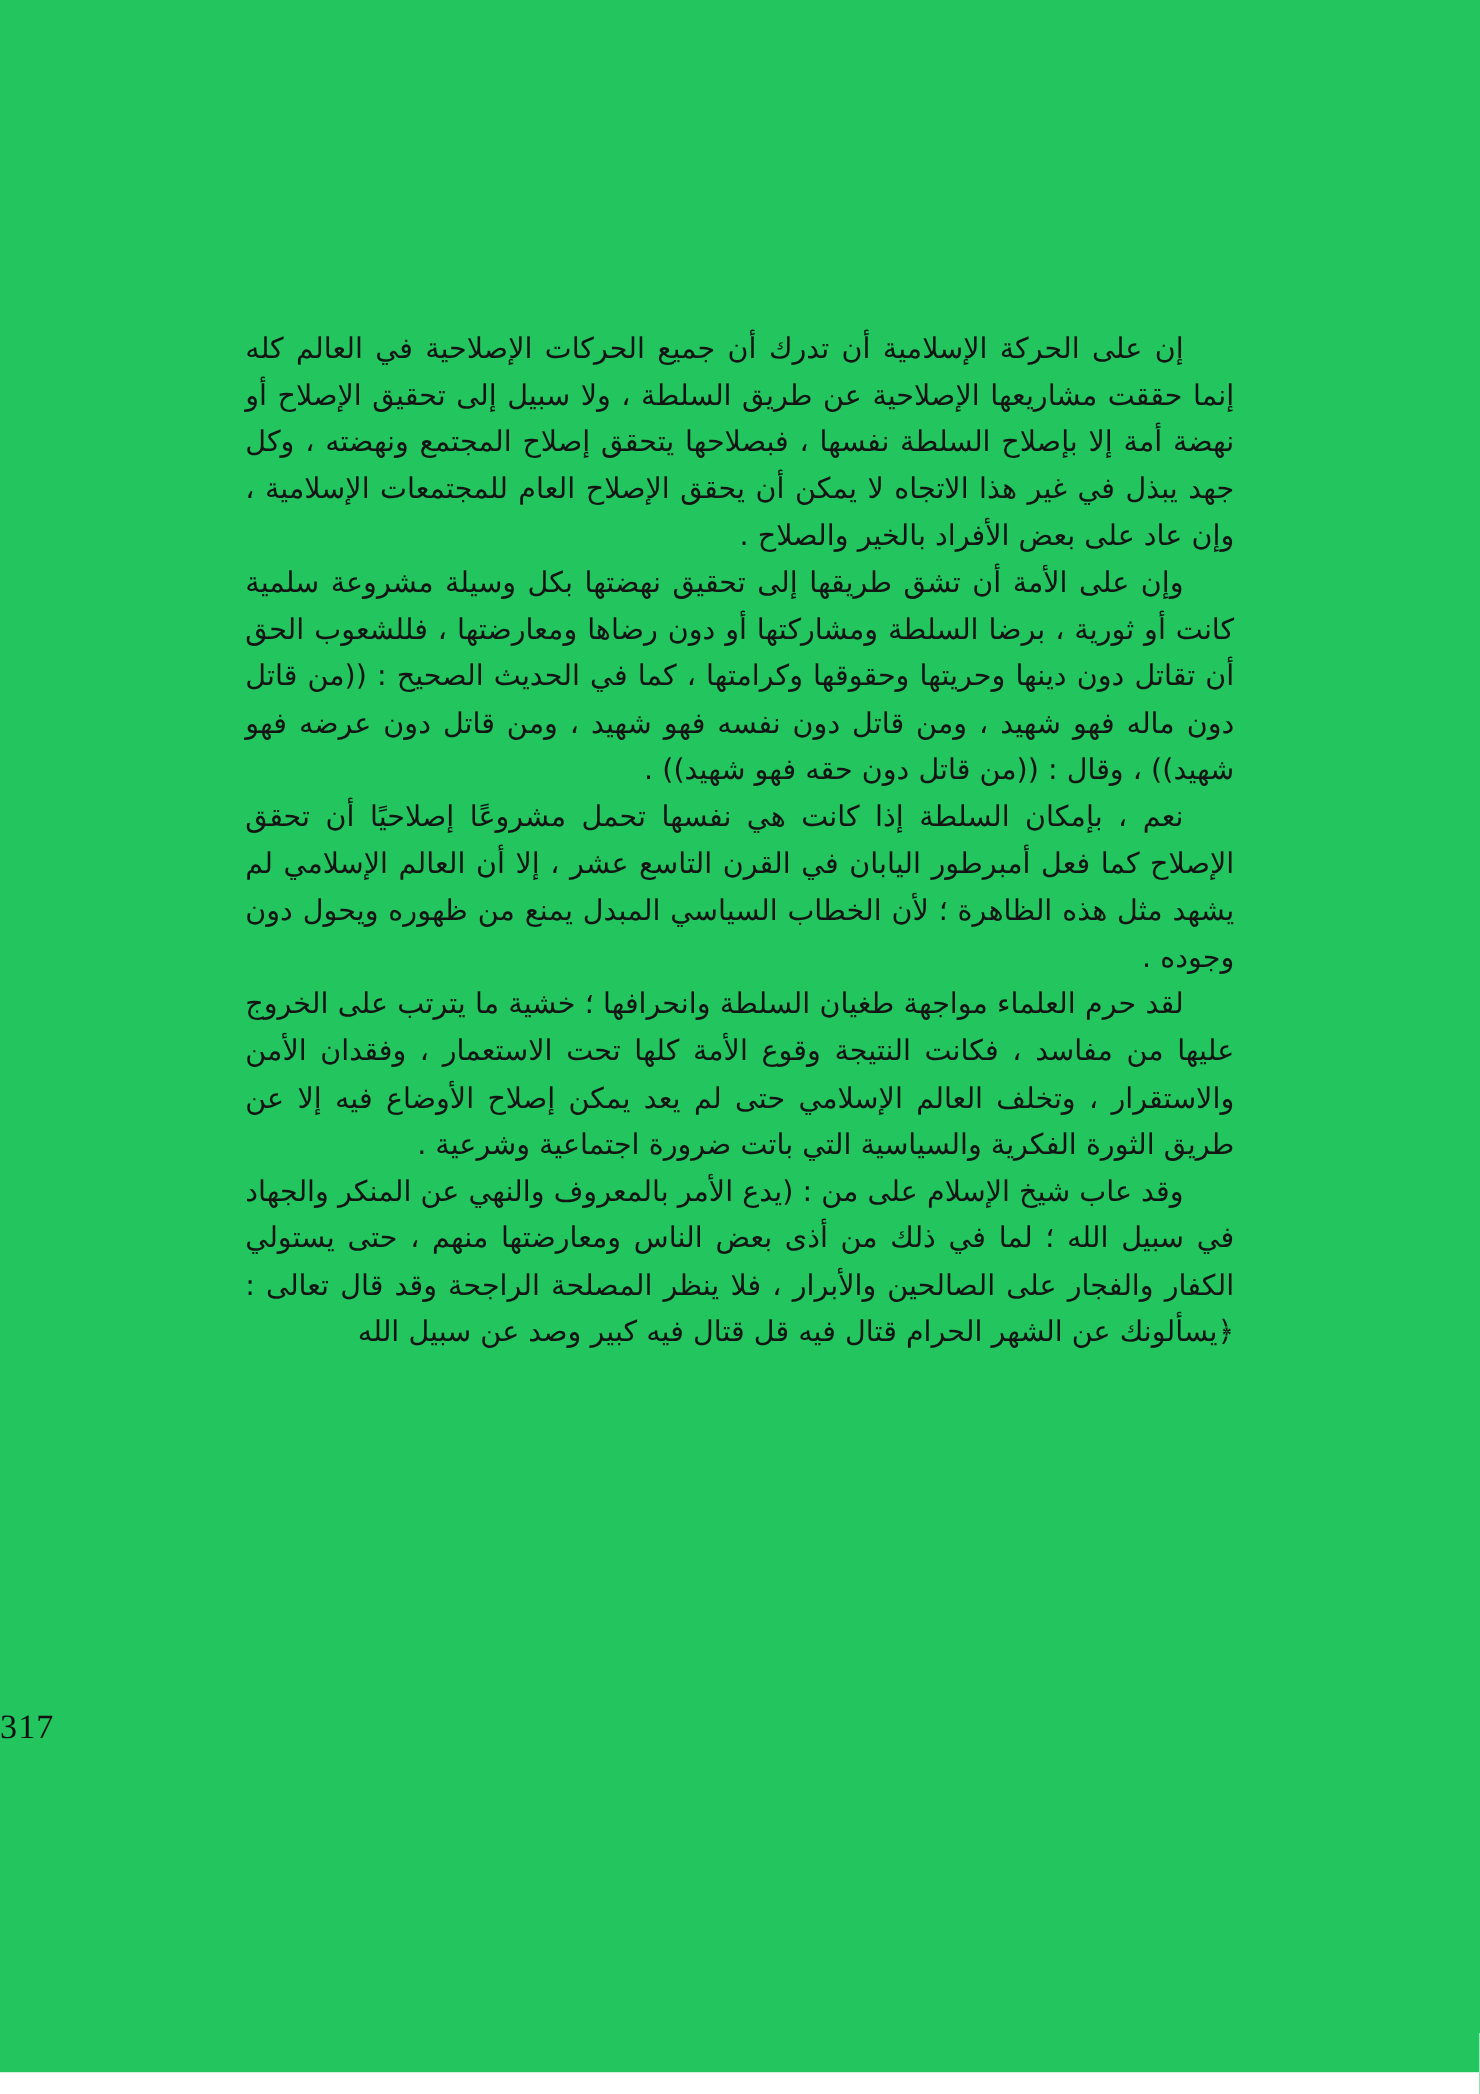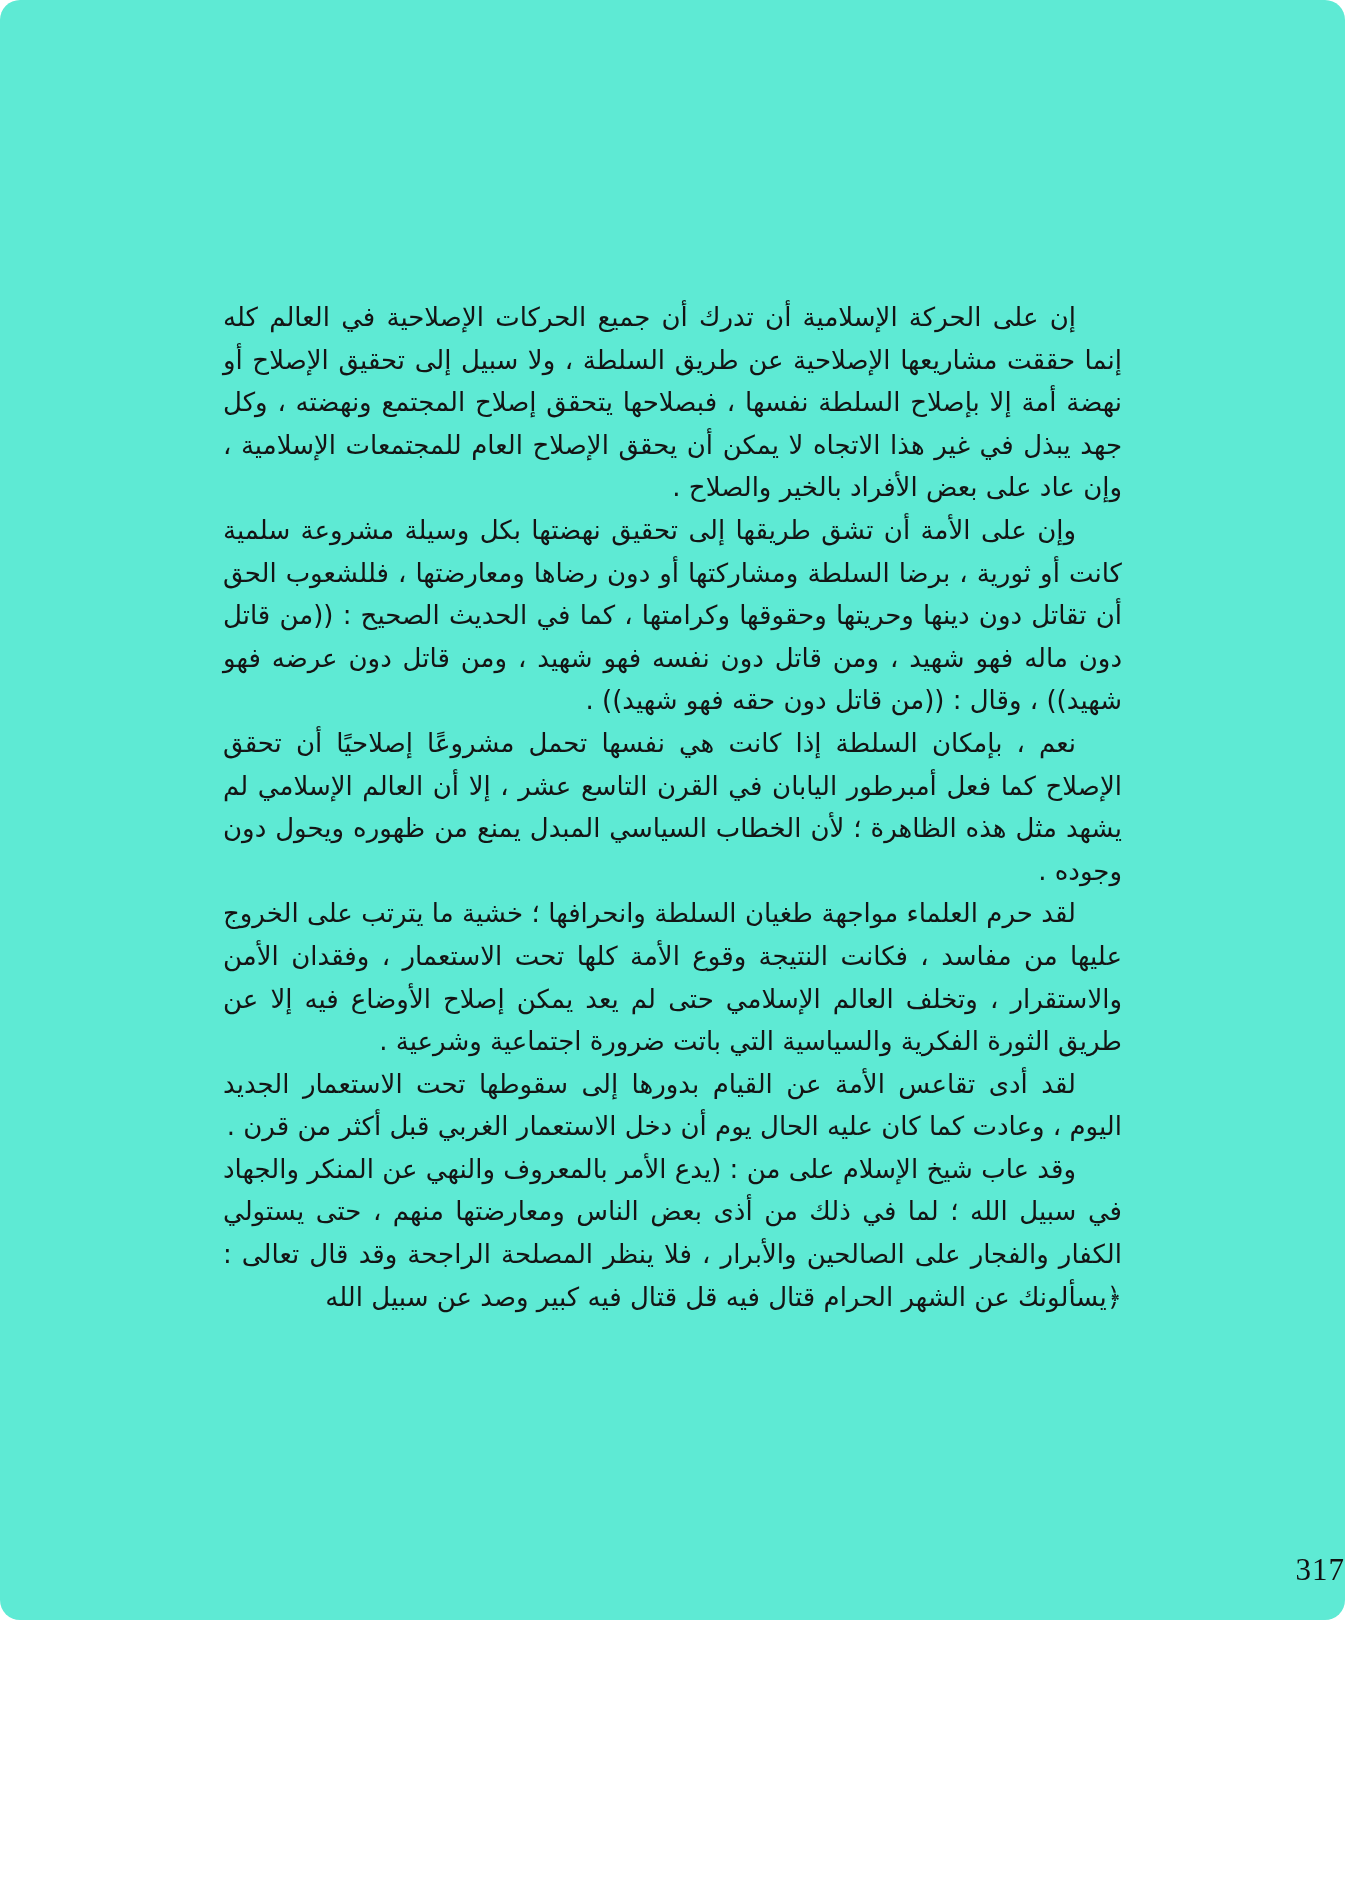--- a/index.html
+++ b/index.html
@@ -3,24 +3,23 @@
 <meta charset="utf-8">
 <style>
   html, body {
     margin: 0;
     padding: 0;
     background: #ffffff;
   }
   .page {
     position: relative;
     width: 1345px;
-    height: 1620px;
-    background: #5eead4;
+    height: 1884px;
+    background: #22c55e;
     overflow: hidden;
-    border-radius: 20px;
   }
   .text-block {
     position: absolute;
     top: 296px;
     right: 223px;
     width: 899px;
     direction: rtl;
     unicode-bidi: embed;
     font-family: "DejaVu Sans", sans-serif;
     font-size: 26px;
@@ -32,34 +31,33 @@
   .text-block p {
     margin: 0;
     padding: 0;
     text-indent: 46px;
   }
   .page-number {
     position: absolute;
     top: 1552px;
     left: 0;
     width: 100%;
-    text-align: right;
+    text-align: left;
     direction: ltr;
     font-family: "Liberation Serif", serif;
     font-size: 31px;
     color: #111111;
     letter-spacing: 1px;
   }
 </style>
 </head>
 <body>
 
 <div class="page">
   <main class="text-block">
     <p>إن على الحركة الإسلامية أن تدرك أن جميع الحركات الإصلاحية في العالم كله إنما حققت مشاريعها الإصلاحية عن طريق السلطة ، ولا سبيل إلى تحقيق الإصلاح أو نهضة أمة إلا بإصلاح السلطة نفسها ، فبصلاحها يتحقق إصلاح المجتمع ونهضته ، وكل جهد يبذل في غير هذا الاتجاه لا يمكن أن يحقق الإصلاح العام للمجتمعات الإسلامية ، وإن عاد على بعض الأفراد بالخير والصلاح .</p>
     <p>وإن على الأمة أن تشق طريقها إلى تحقيق نهضتها بكل وسيلة مشروعة سلمية كانت أو ثورية ، برضا السلطة ومشاركتها أو دون رضاها ومعارضتها ، فللشعوب الحق أن تقاتل دون دينها وحريتها وحقوقها وكرامتها ، كما في الحديث الصحيح : ((من قاتل دون ماله فهو شهيد ، ومن قاتل دون نفسه فهو شهيد ، ومن قاتل دون عرضه فهو شهيد)) ، وقال : ((من قاتل دون حقه فهو شهيد)) .</p>
     <p>نعم ، بإمكان السلطة إذا كانت هي نفسها تحمل مشروعًا إصلاحيًا أن تحقق الإصلاح كما فعل أمبرطور اليابان في القرن التاسع عشر ، إلا أن العالم الإسلامي لم يشهد مثل هذه الظاهرة ؛ لأن الخطاب السياسي المبدل يمنع من ظهوره ويحول دون وجوده .</p>
     <p>لقد حرم العلماء مواجهة طغيان السلطة وانحرافها ؛ خشية ما يترتب على الخروج عليها من مفاسد ، فكانت النتيجة وقوع الأمة كلها تحت الاستعمار ، وفقدان الأمن والاستقرار ، وتخلف العالم الإسلامي حتى لم يعد يمكن إصلاح الأوضاع فيه إلا عن طريق الثورة الفكرية والسياسية التي باتت ضرورة اجتماعية وشرعية .</p>
-    <p>لقد أدى تقاعس الأمة عن القيام بدورها إلى سقوطها تحت الاستعمار الجديد اليوم ، وعادت كما كان عليه الحال يوم أن دخل الاستعمار الغربي قبل أكثر من قرن .</p>
     <p>وقد عاب شيخ الإسلام على من : (يدع الأمر بالمعروف والنهي عن المنكر والجهاد في سبيل الله ؛ لما في ذلك من أذى بعض الناس ومعارضتها منهم ، حتى يستولي الكفار والفجار على الصالحين والأبرار ، فلا ينظر المصلحة الراجحة وقد قال تعالى : ﴿يسألونك عن الشهر الحرام قتال فيه قل قتال فيه كبير وصد عن سبيل الله</p>
   </main>
   <footer class="page-number">317</footer>
 </div>
 
 </body></html>

